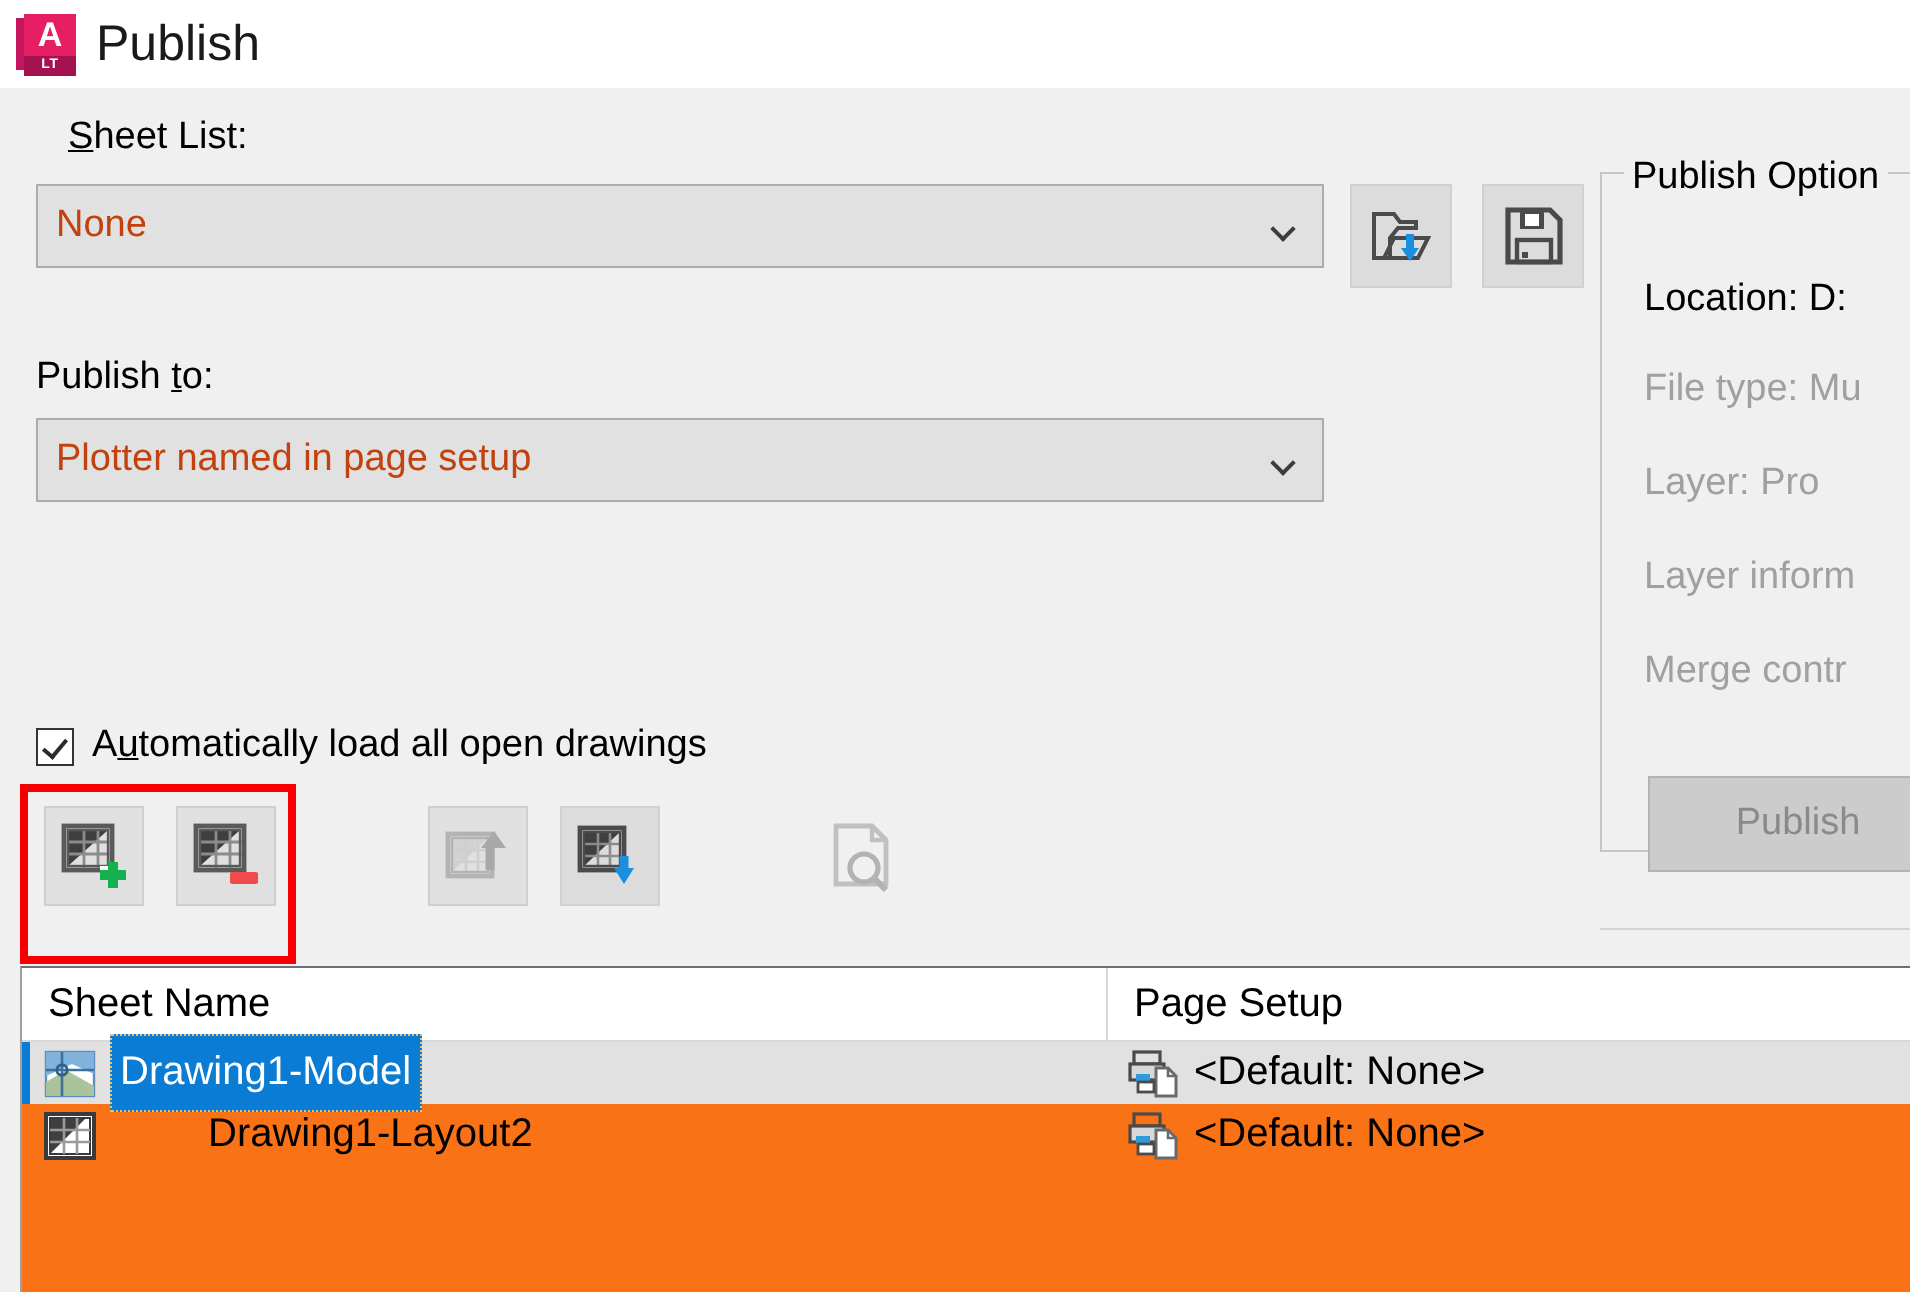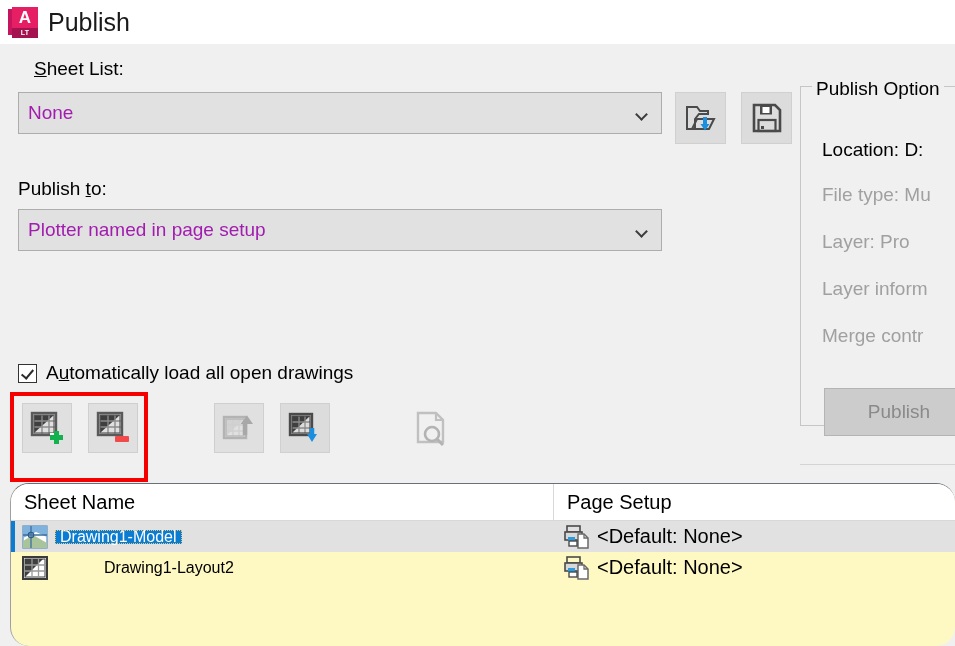--- a/index.html
+++ b/index.html
@@ -87,21 +87,21 @@
     position: absolute;
     background: #e1e1e1;
     border: 1px solid #adadad;
     box-sizing: border-box;
     display: flex; align-items: center;
   }
   .combo .combo-value {
     flex: 1 1 auto;
     padding-left: 9px;
     font-size: 19px;
-    color: #a21caf;
+    color: #c2410c;
     white-space: nowrap; overflow: hidden;
   }
   .combo .combo-arrow {
     flex: none;
     width: 40px;
     display: flex; align-items: center; justify-content: center;
   }
   .chev {
     width: 11px; height: 7px;
     position: relative;
@@ -197,26 +197,25 @@
 
   .divider {
     position: absolute;
     background: #d4d4d4;
     height: 1px;
   }
 
   
   .table {
     position: absolute;
-    background: #fef9c3;
+    background: #f97316;
     border-left: 1px solid #a0a0a0;
     border-top: 1px solid #6b6f7a;
     box-sizing: border-box;
     overflow: hidden;
-    border-radius: 19px;
   }
   .thead {
     position: relative;
     height: 36px;
     background: #ffffff;
     border-bottom: 1px solid #d8d8d8;
   }
   .th {
     position: absolute; top: 0;
     height: 36px;
@@ -246,25 +245,25 @@
     position: absolute; top: 0;
     height: 31px;
     display: flex; align-items: center;
   }
   .cell-ico {
     width: 26px; height: 26px; flex: none;
     margin-left: 11px; margin-right: 7px;
     position: relative;
   }
   .name-hl {
-    height: 14px;
+    height: 39px;
     display: flex; align-items: center;
     padding: 0 5px;
     box-sizing: border-box;
-    font-size: 16px;
+    font-size: 20px;
     color: #000000;
     white-space: nowrap;
   }
   .name-hl.on {
     background: #0a7cd4;
     color: #ffffff;
     outline: 1px dotted #e8c46a;
     outline-offset: -1px;
   }
   .setup-text {

